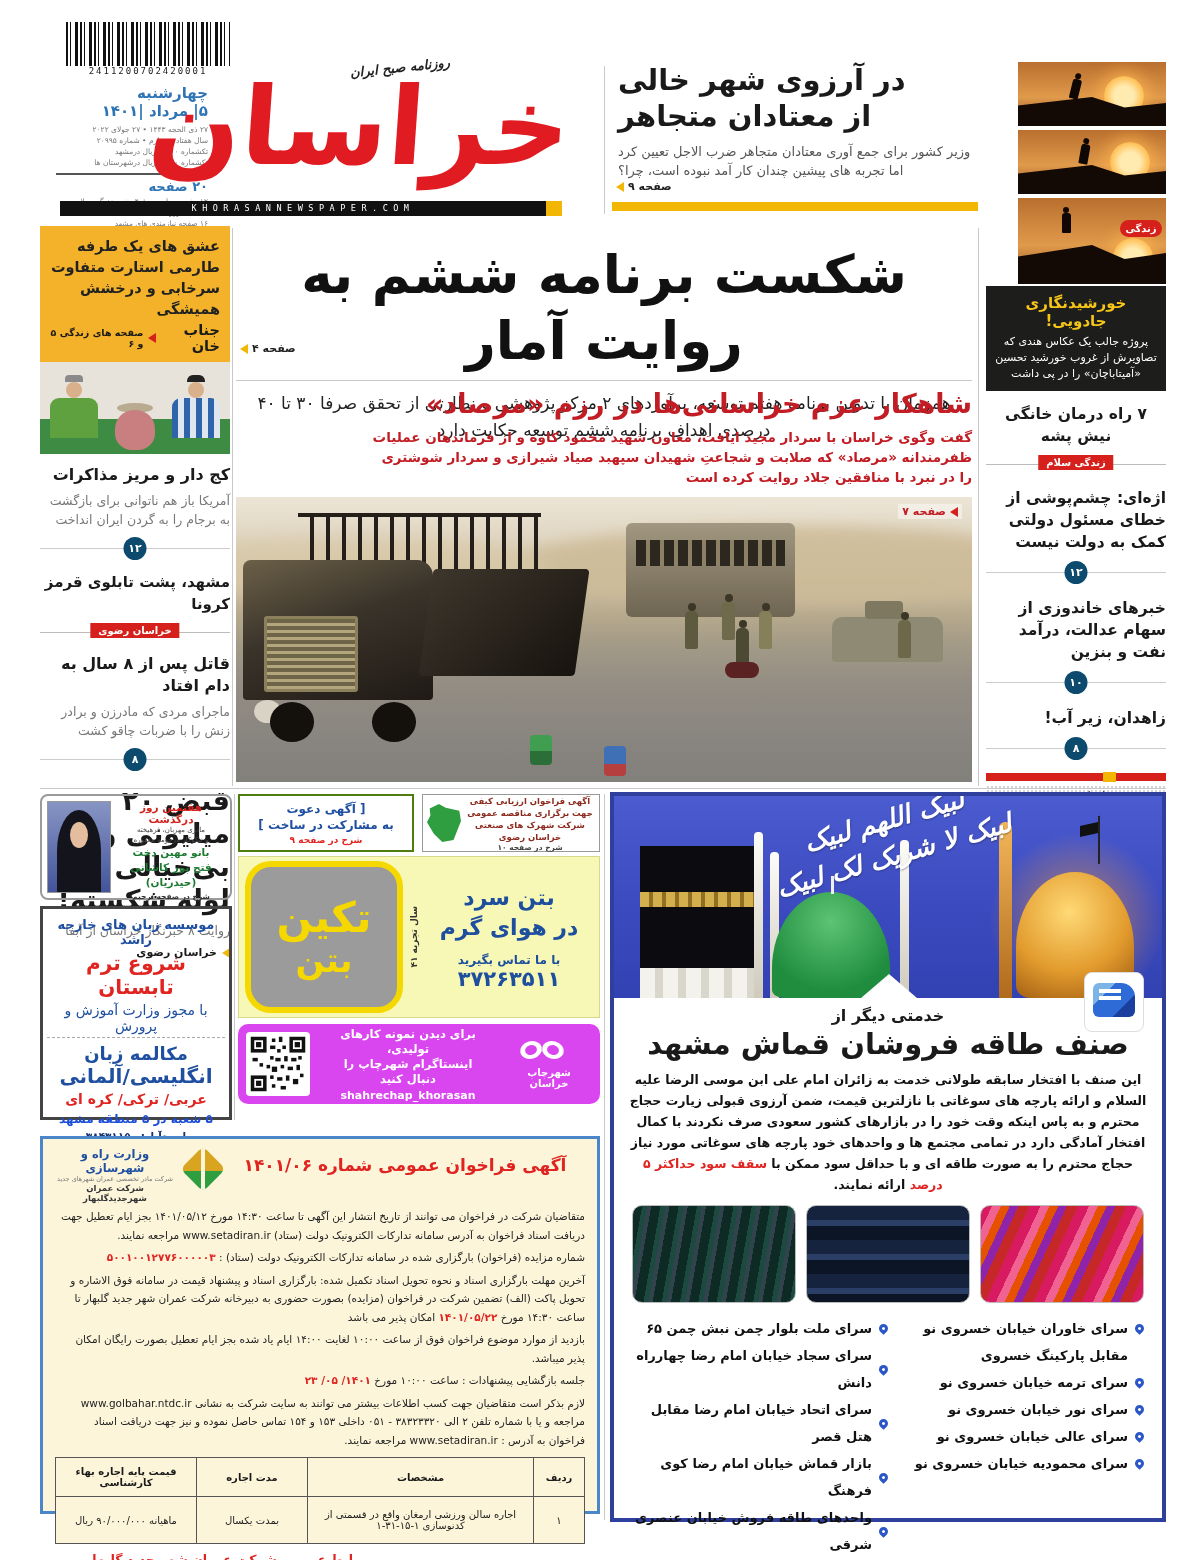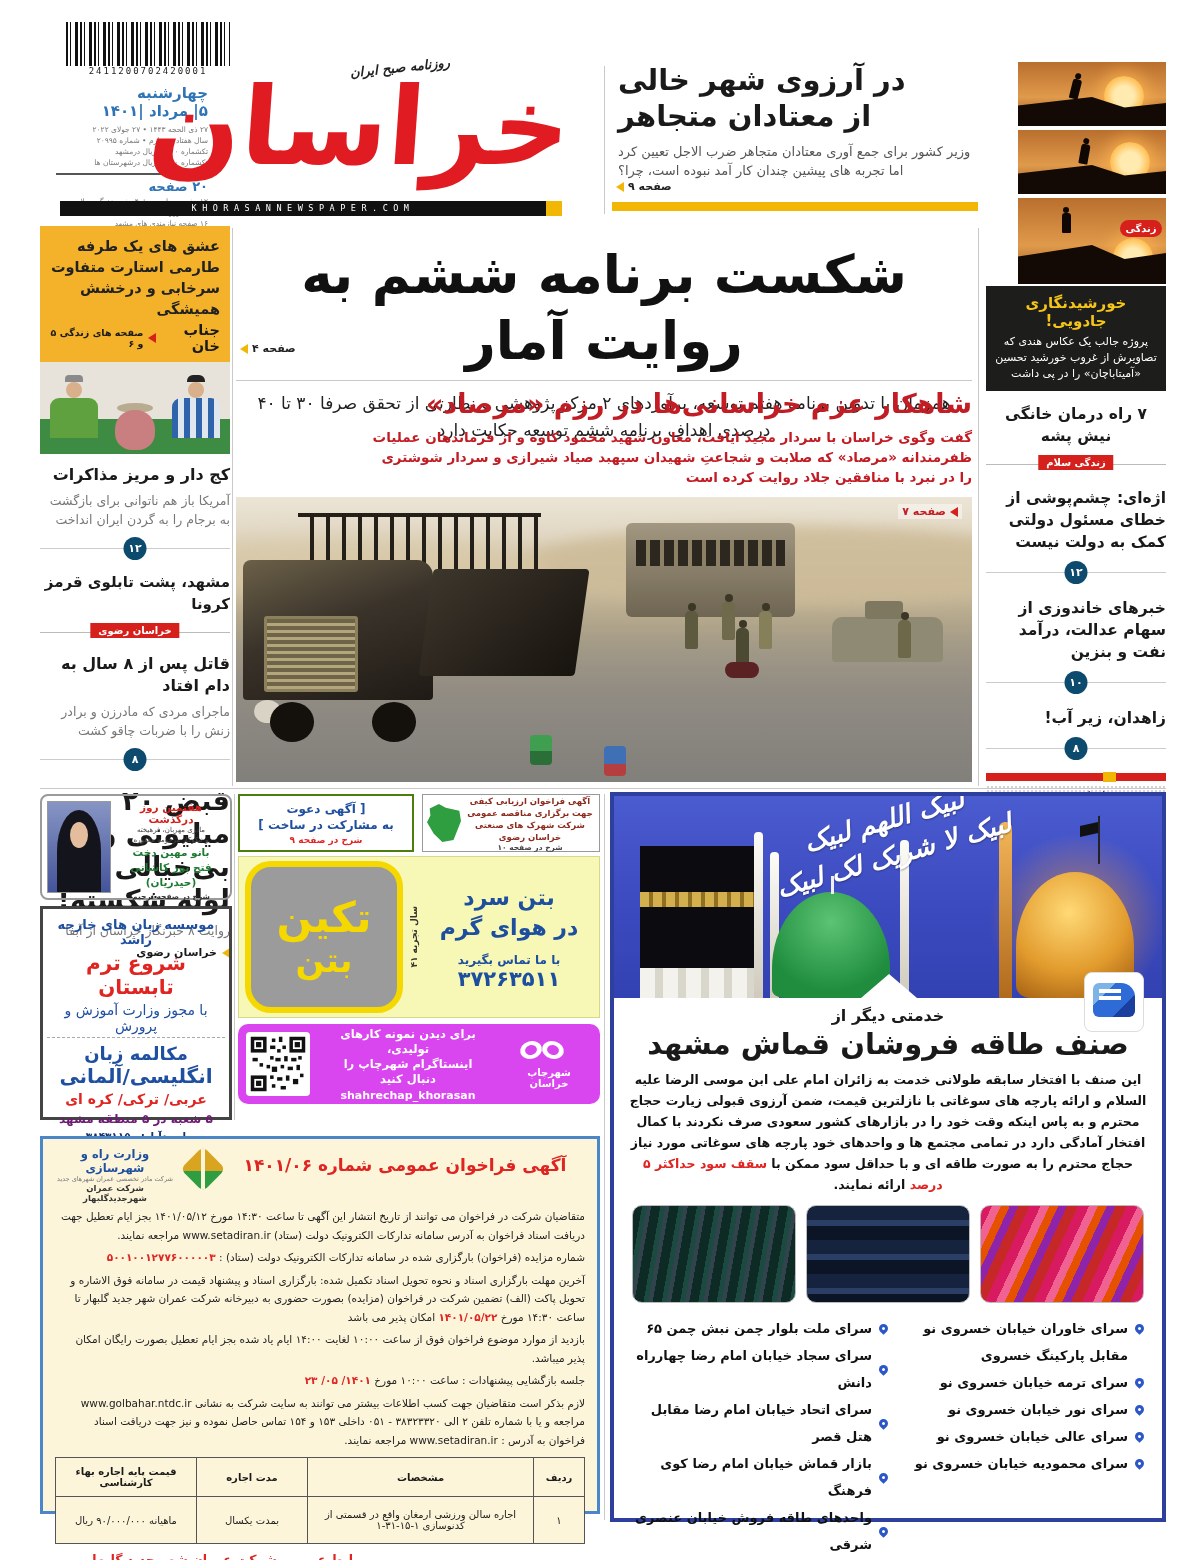--- a/index.html
+++ b/index.html
@@ -147,21 +147,21 @@
   .obtext .f{font-size:7.5px;font-weight:bold;color:#333;margin-top:2px;}
 
   
   .lang{left:40px;top:906px;width:192px;height:214px;border:3px solid #444;padding:8px 4px;text-align:center;}
   .lang .t{color:#1f4fa0;font-weight:bold;font-size:13px;}
   .lang .h{color:#e02421;font-weight:bold;font-size:20px;margin-top:4px;}
   .lang .lic{color:#1f4fa0;font-size:14px;margin-top:3px;border-bottom:1px dashed #aaa;padding-bottom:3px;}
   .lang .l1{color:#1f4fa0;font-weight:bold;font-size:18px;margin-top:5px;letter-spacing:2px;}
   .lang .l2{color:#1f4fa0;font-weight:bold;font-size:20px;margin-top:0;}
   .lang .l3{color:#e02421;font-weight:bold;font-size:14px;margin-top:3px;}
-  .lang .l4{color:#701a75;font-weight:bold;font-size:12px;margin-top:5px;}
+  .lang .l4{color:#1d4ed8;font-weight:bold;font-size:12px;margin-top:5px;}
   .lang .ph{color:#15336e;font-weight:bold;font-size:10.5px;margin-top:4px;}
 
   
   .part{left:238px;top:794px;width:176px;height:58px;border:2px solid #4d7c0f;text-align:center;padding-top:5px;}
   .part .b{color:#1f4fa0;font-weight:bold;font-size:12px;line-height:16px;}
   .part .n{color:#e02421;font-size:9px;font-weight:bold;margin-top:2px;}
   .indus{left:422px;top:794px;width:178px;height:58px;border:1px solid #999;display:flex;align-items:center;gap:4px;padding:2px 4px;direction:ltr;}
   .iranmap{width:34px;height:38px;background:#2f9e41;flex:none;
      clip-path:polygon(8% 12%,35% 0,55% 10%,95% 18%,100% 45%,78% 95%,45% 100%,20% 78%,0 48%,10% 30%);}
   .industx{direction:rtl;flex:1;text-align:center;}

